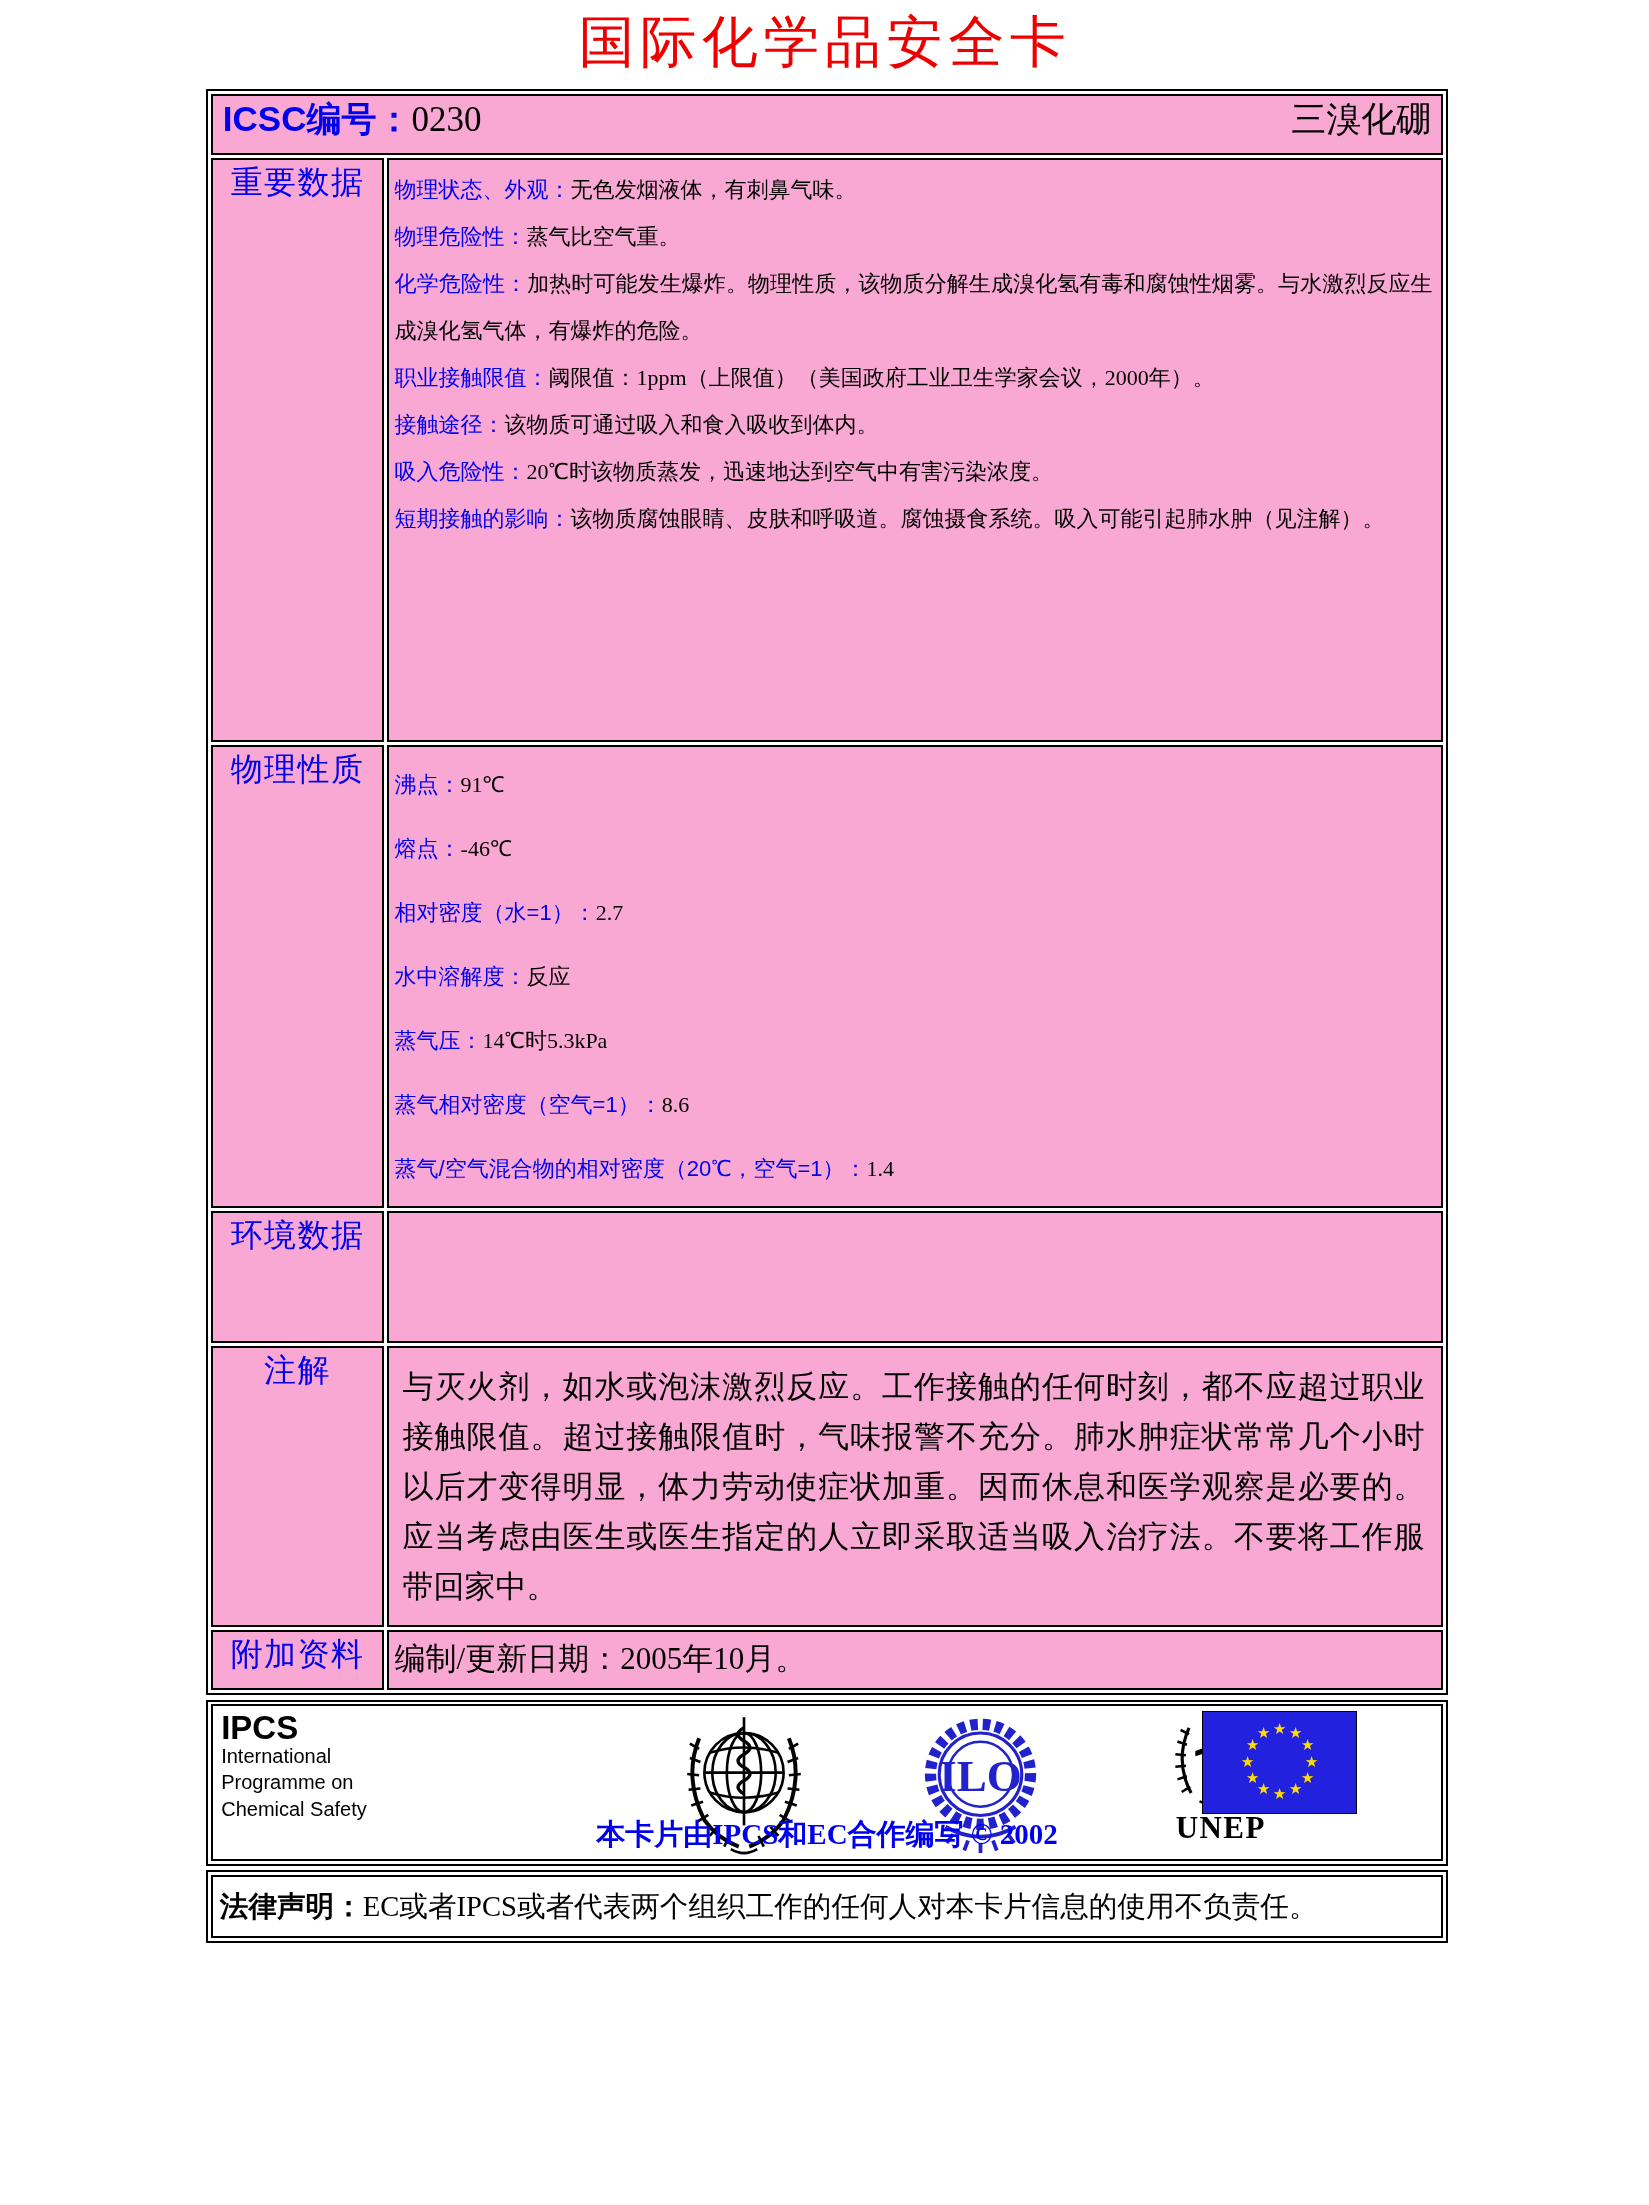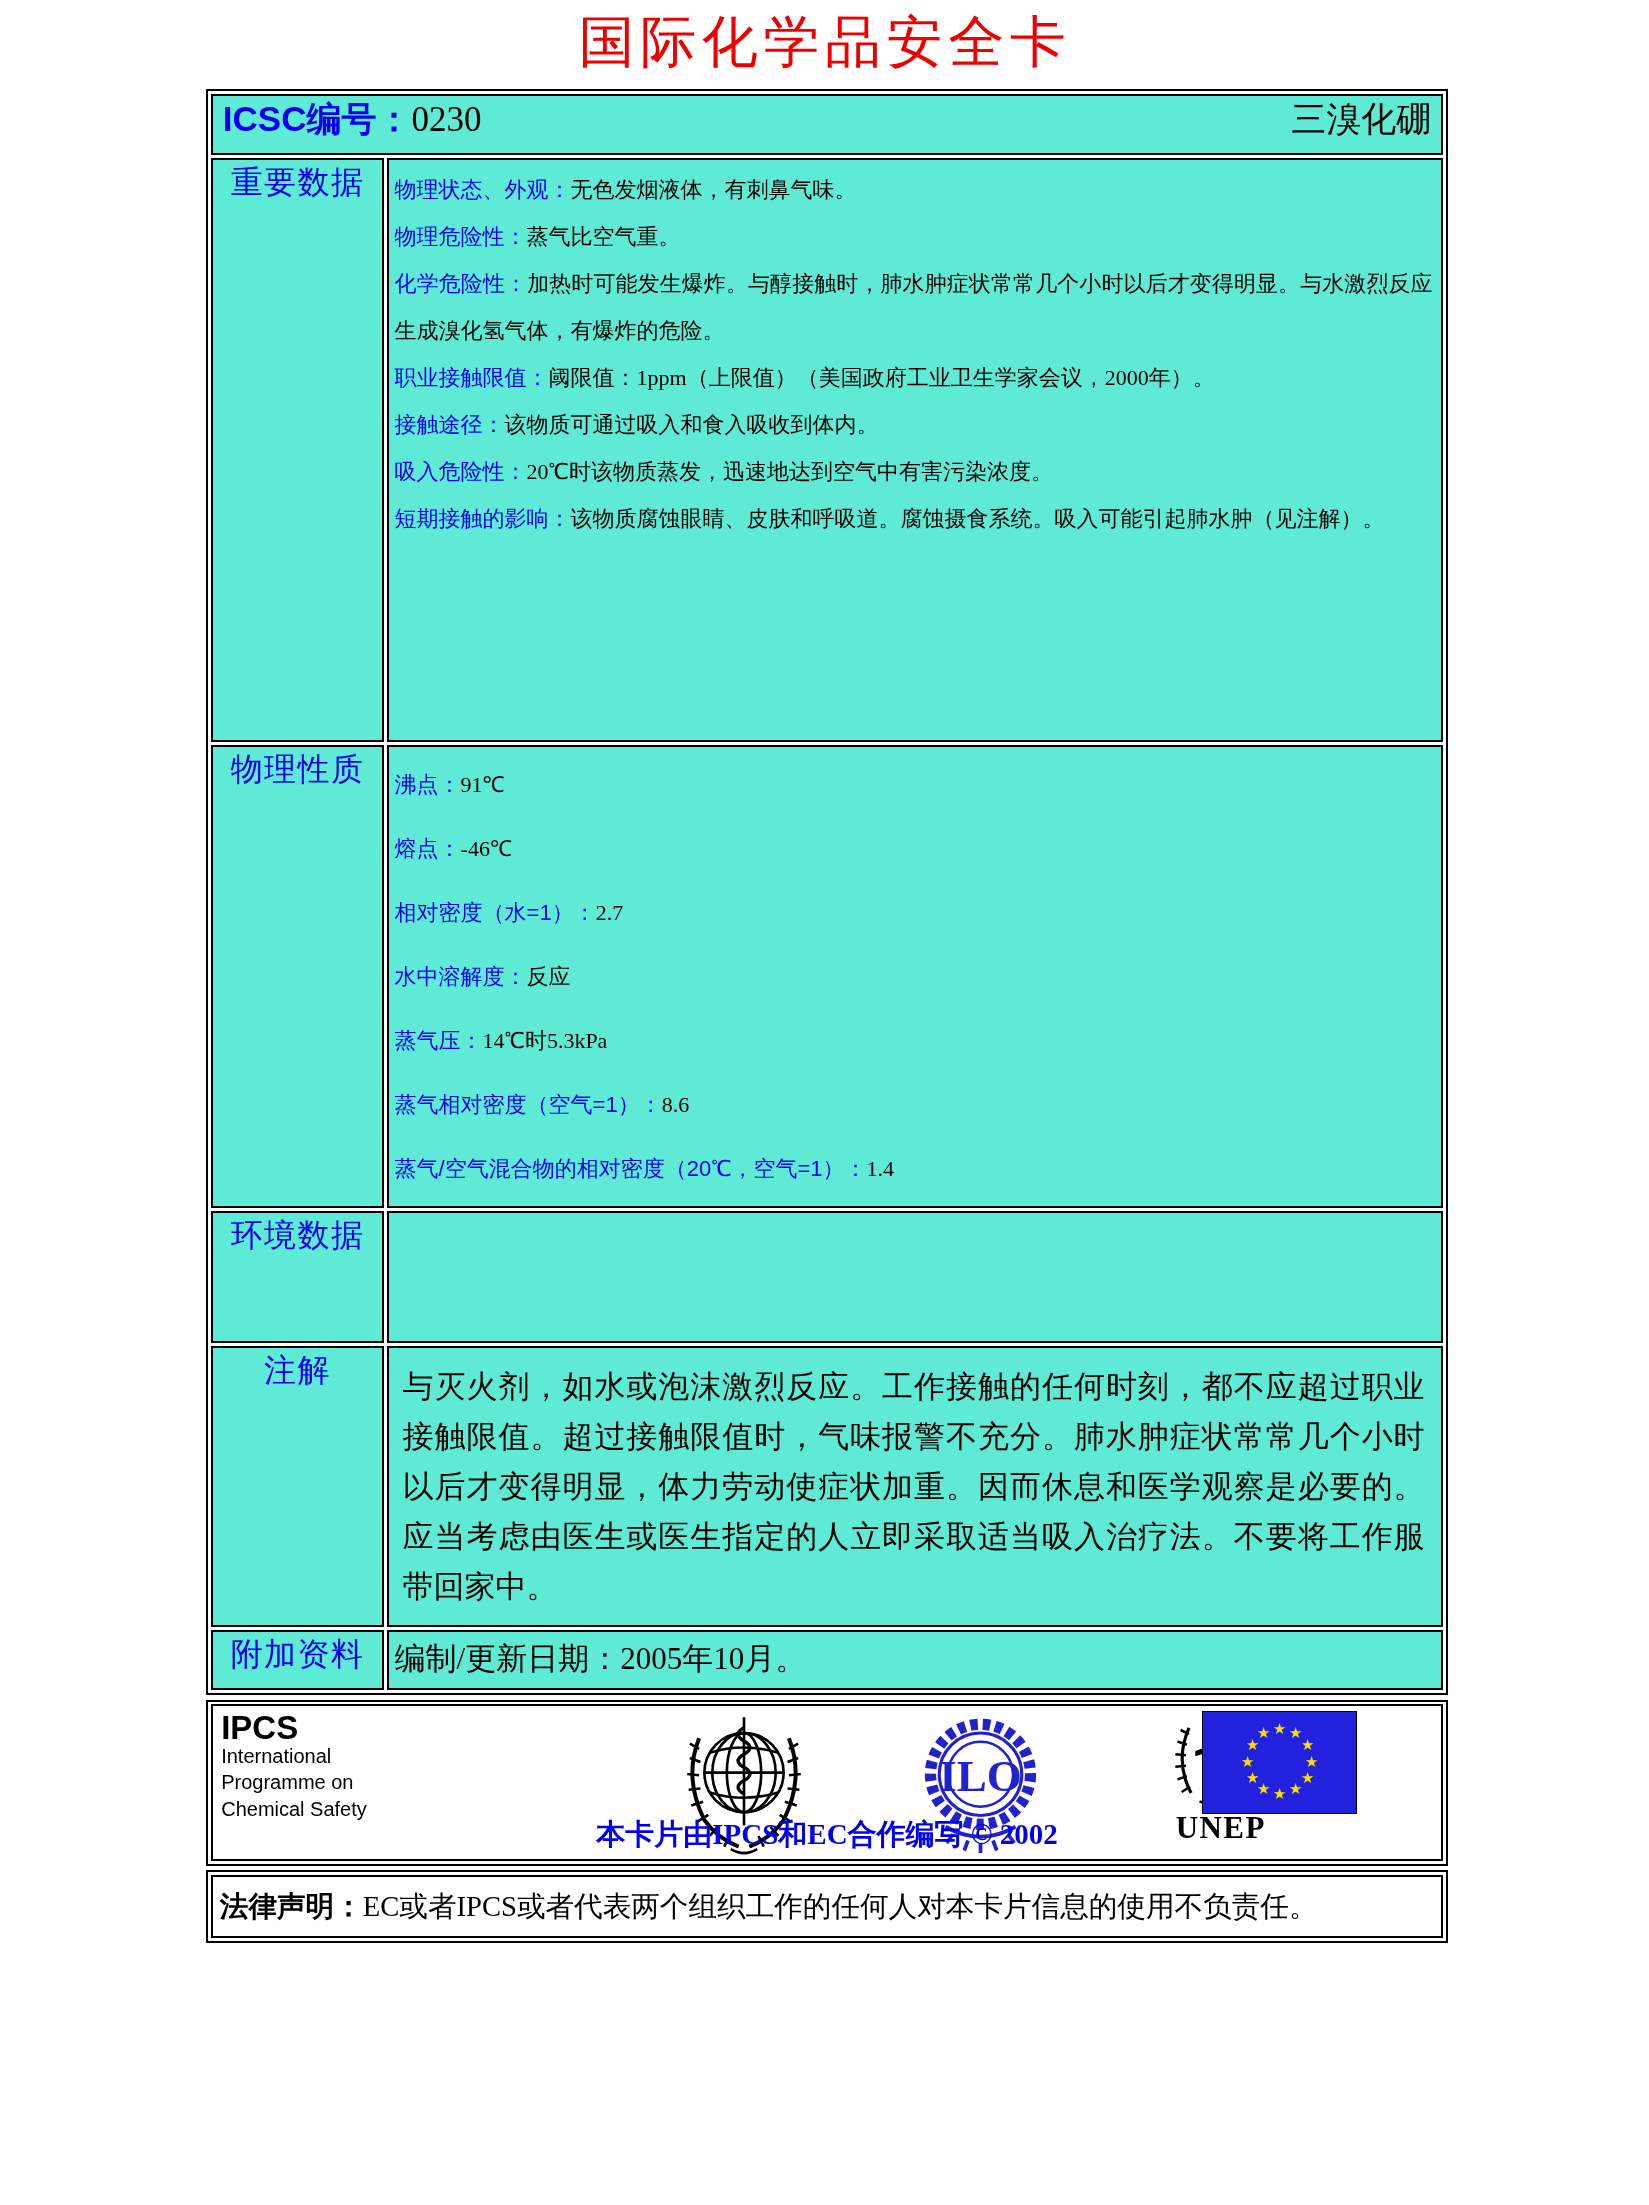--- a/index.html
+++ b/index.html
@@ -34,21 +34,21 @@
   table.main {
     width: 100%;
     border-collapse: separate;
     border-spacing: 3.5px;
     border: 2.1px solid #000000;
     background: #ffffff;
   }
   table.main td {
     border: 2.1px solid #000000;
     vertical-align: top;
-    background: #5eead4;
+    background: #f9a8d4;
   }
   td.hdr-cell { height: 61px; vertical-align: middle; padding: 0 9.8px; }
   .hdr-flex { display: flex; justify-content: space-between; align-items: center; }
   .hdr-left { font-size: 35px; }
   .hdr-label {
     color: #0000ee;
     font-family: "Liberation Sans", sans-serif;
     font-weight: bold;
   }
   .hdr-number { color: #000000; }
@@ -180,21 +180,21 @@
           </div>
         </td>
       </tr>
 
       <tr>
         <td class="label-cell">重要数据</td>
         <td class="content-cell cell-important">
           <div class="kv">
             <p><span class="k">物理状态、外观：</span><span class="v">无色发烟液体，有刺鼻气味。</span></p>
             <p><span class="k">物理危险性：</span><span class="v">蒸气比空气重。</span></p>
-            <p><span class="k">化学危险性：</span><span class="v">加热时可能发生爆炸。与醇接触时，肺水肿症状常常几个小时以后才变得明显。与水激烈反应生成溴化氢气体，有爆炸的危险。</span></p>
+            <p><span class="k">化学危险性：</span><span class="v">加热时可能发生爆炸。物理性质，该物质分解生成溴化氢有毒和腐蚀性烟雾。与水激烈反应生成溴化氢气体，有爆炸的危险。</span></p>
             <p><span class="k">职业接触限值：</span><span class="v">阈限值：1ppm（上限值）（美国政府工业卫生学家会议，2000年）。</span></p>
             <p><span class="k">接触途径：</span><span class="v">该物质可通过吸入和食入吸收到体内。</span></p>
             <p><span class="k">吸入危险性：</span><span class="v">20℃时该物质蒸发，迅速地达到空气中有害污染浓度。</span></p>
             <p><span class="k">短期接触的影响：</span><span class="v">该物质腐蚀眼睛、皮肤和呼吸道。腐蚀摄食系统。吸入可能引起肺水肿（见注解）。</span></p>
           </div>
         </td>
       </tr>
 
       <tr>
         <td class="label-cell">物理性质</td>

